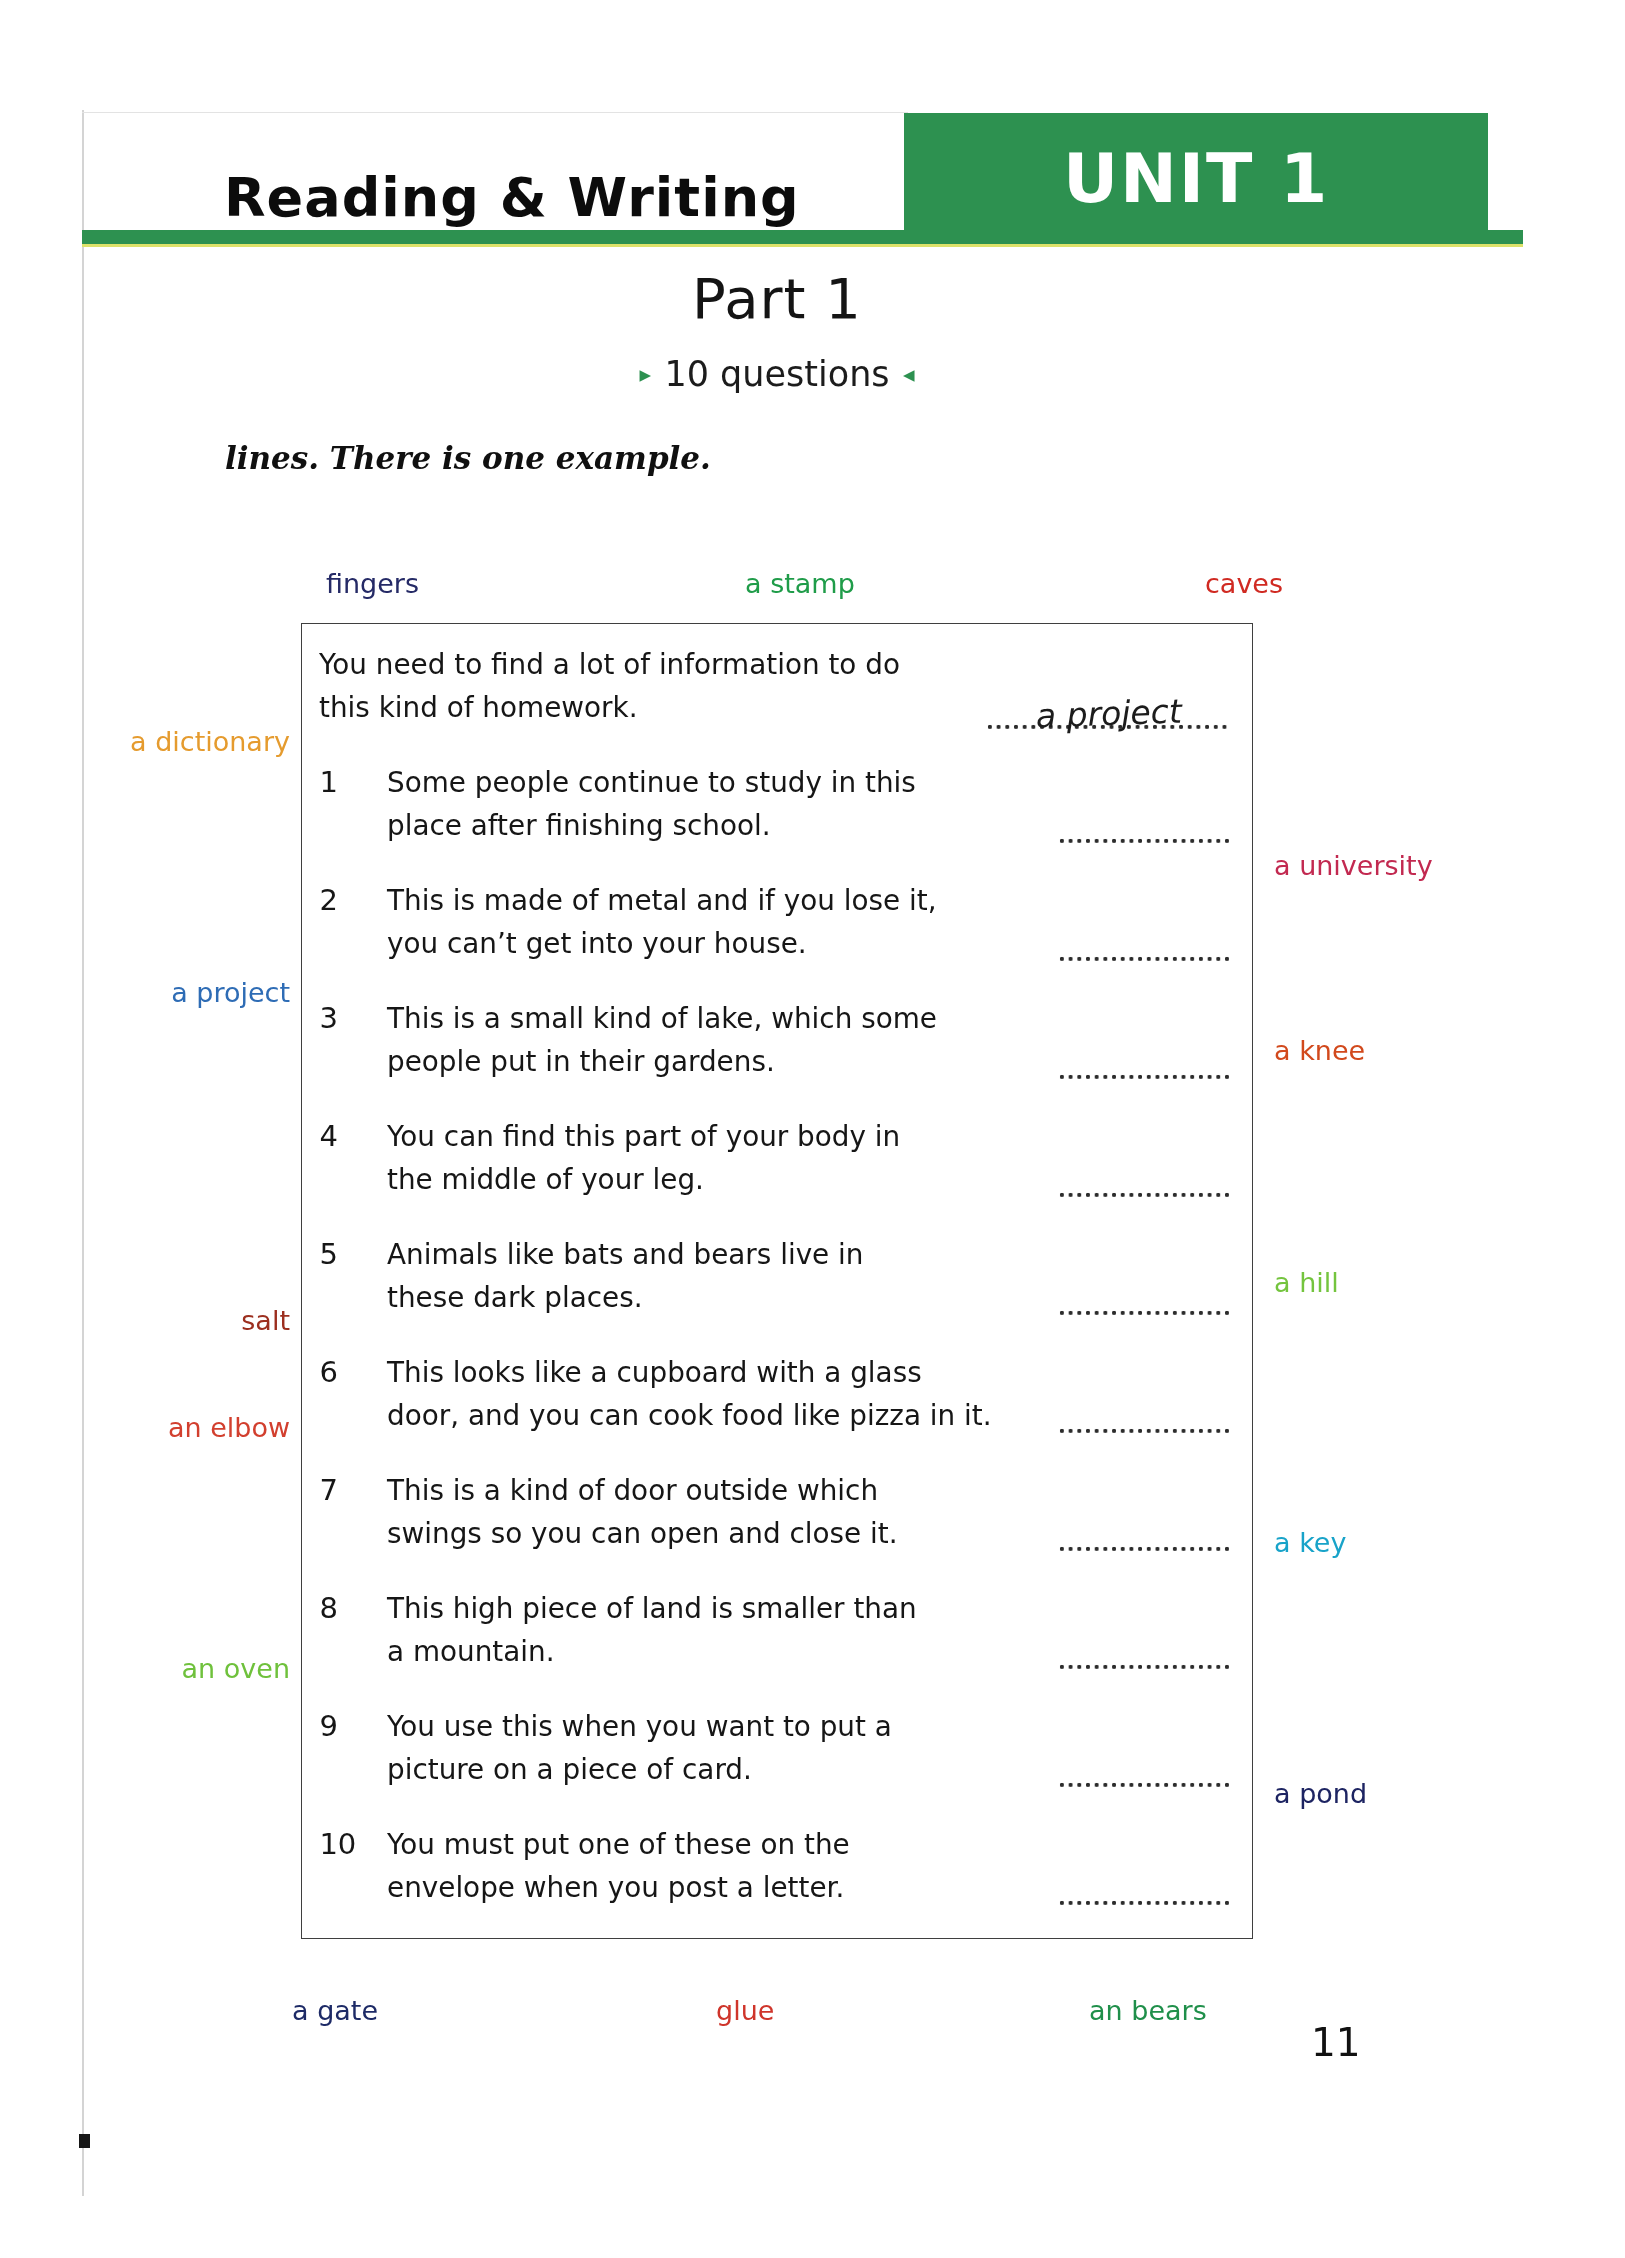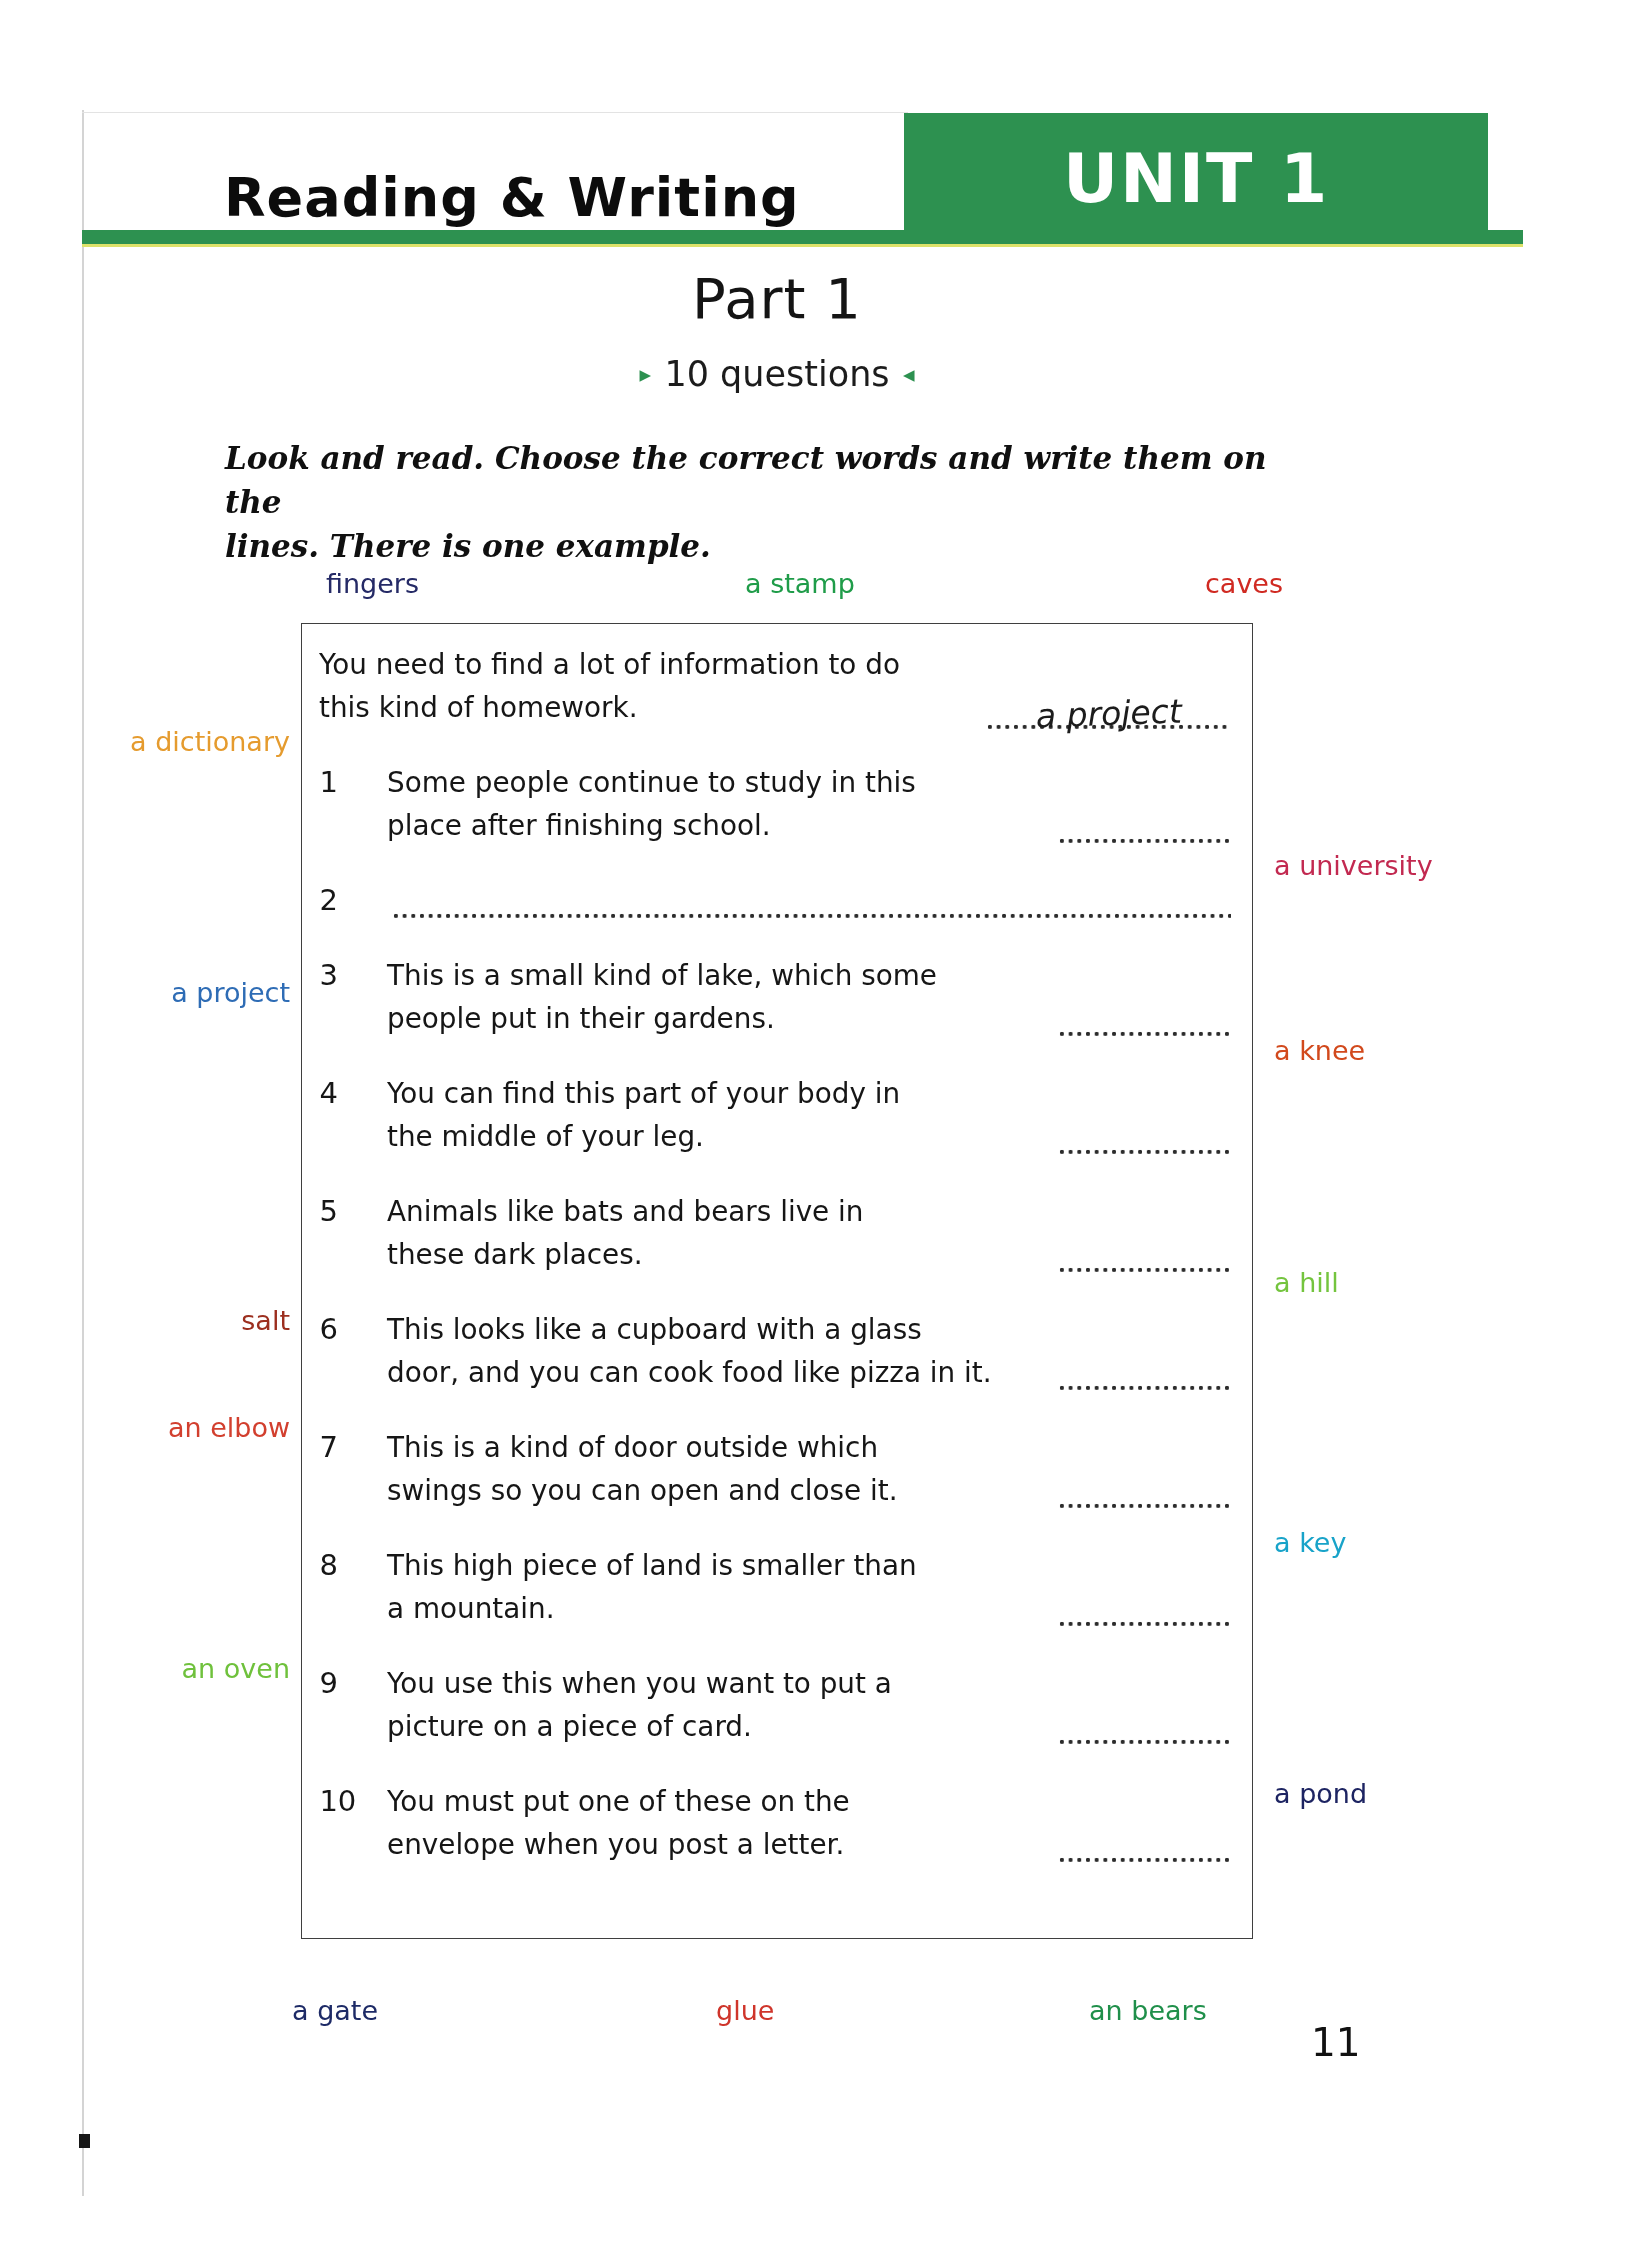--- a/index.html
+++ b/index.html
@@ -83,21 +83,20 @@
 <div class="abs center-col">
   <div class="part-title">Part 1</div>
   <div class="qcount">
     <span class="tri" style="color: rgb(45, 145, 80);">▸</span>
     <span>10 questions</span>
     <span class="tri" style="color: rgb(45, 145, 80);">◂</span>
   </div>
 </div>
 
 <div class="abs instructions">
-  <div>Look and read. Choose the correct words and write them on the</div>
   <div>lines. There is one example.</div>
 </div>
 
 <div class="abs wb wb-top-0" style="color: rgb(37, 42, 102);">fingers</div>
 <div class="abs wb wb-top-1" style="color: rgb(31, 156, 73);">a stamp</div>
 <div class="abs wb wb-top-2" style="color: rgb(208, 42, 34);">caves</div>
 
 <div class="abs wb wb-right-align wb-left-0" style="color: rgb(229, 155, 46); margin-left: 40px;">a dictionary</div>
 <div class="abs wb wb-right-align wb-left-1" style="color: rgb(46, 108, 181);">a project</div>
 <div class="abs wb wb-right-align wb-left-2" style="color: rgb(156, 47, 31);">salt</div>
@@ -133,20 +132,24 @@
       <div class="qtext">Some people continue to study in this</div>
       <div class="qtext">place after finishing school.</div>
     </div>
     <div class="aslot">
         <div class="dotline"></div>
       </div>
   </div>
 
   <div class="row">
     <div class="qnum">2</div>
+    <div class="qlines">
+      <div class="qtext">This is made of metal and if you lose it,</div>
+      <div class="qtext">you can’t get into your house.</div>
+    </div>
     <div class="aslot">
         <div class="dotline"></div>
       </div>
   </div>
 
   <div class="row">
     <div class="qnum">3</div>
     <div class="qlines">
       <div class="qtext">This is a small kind of lake, which some</div>
       <div class="qtext">people put in their gardens.</div>

